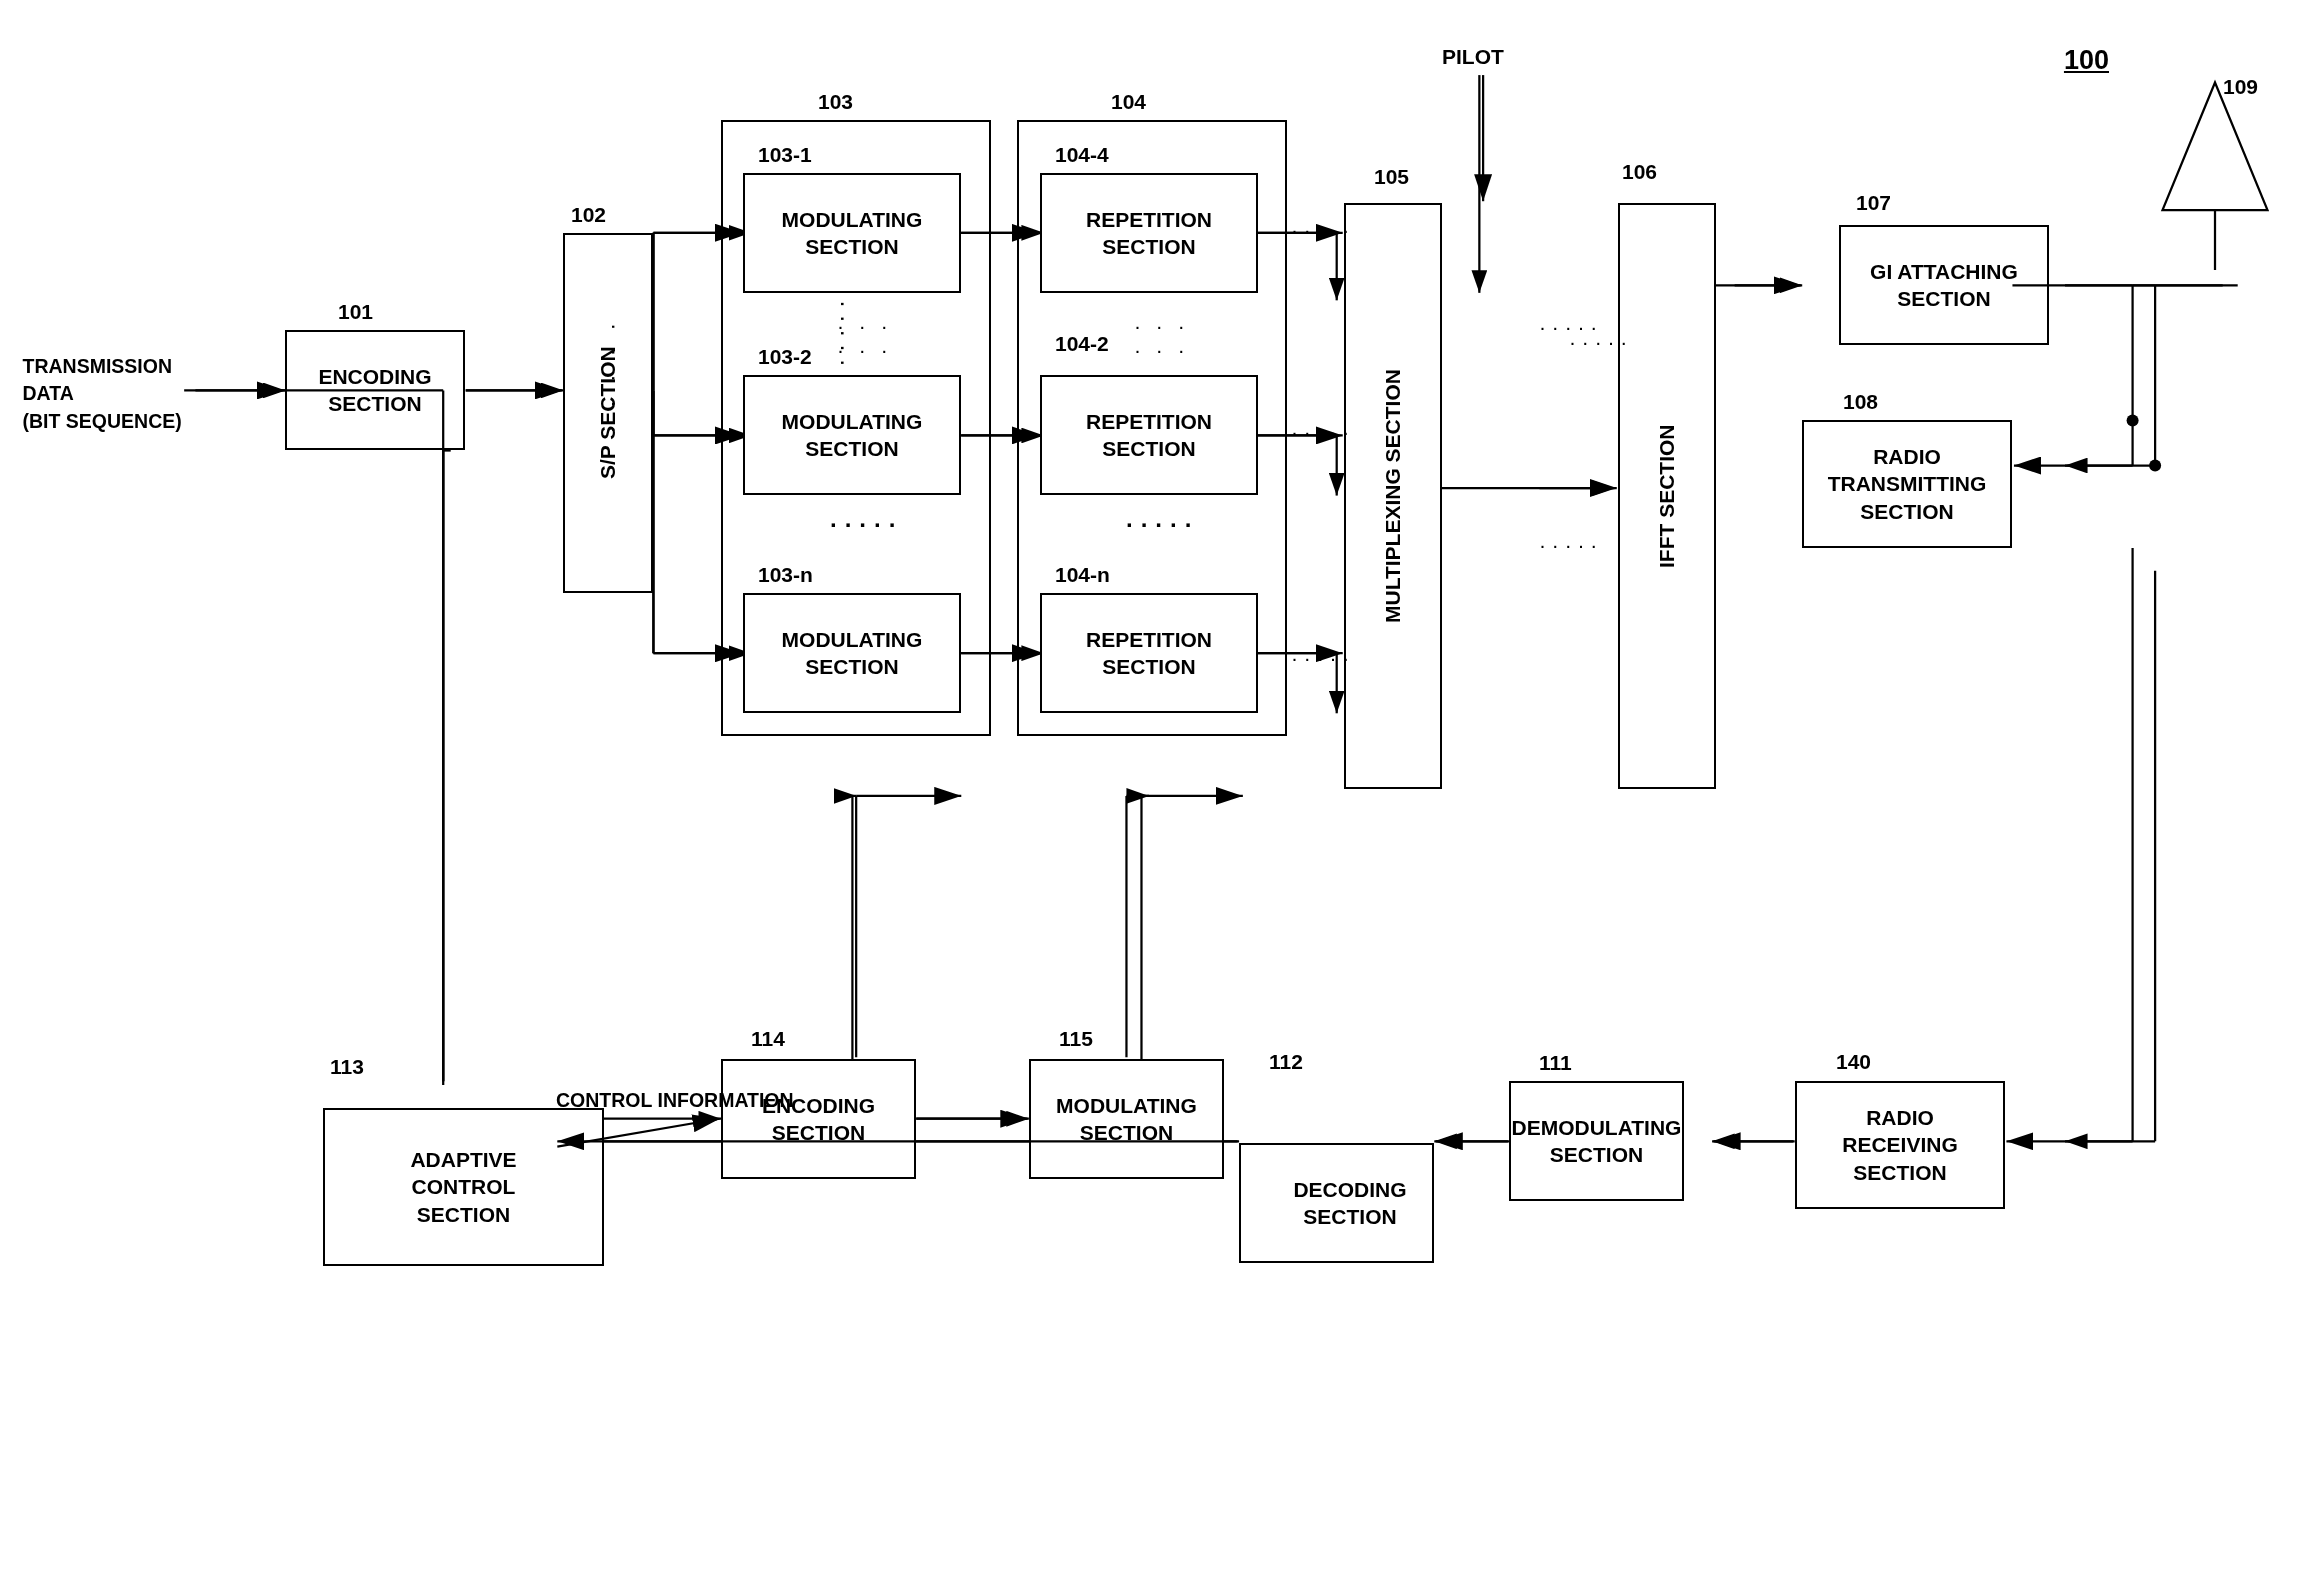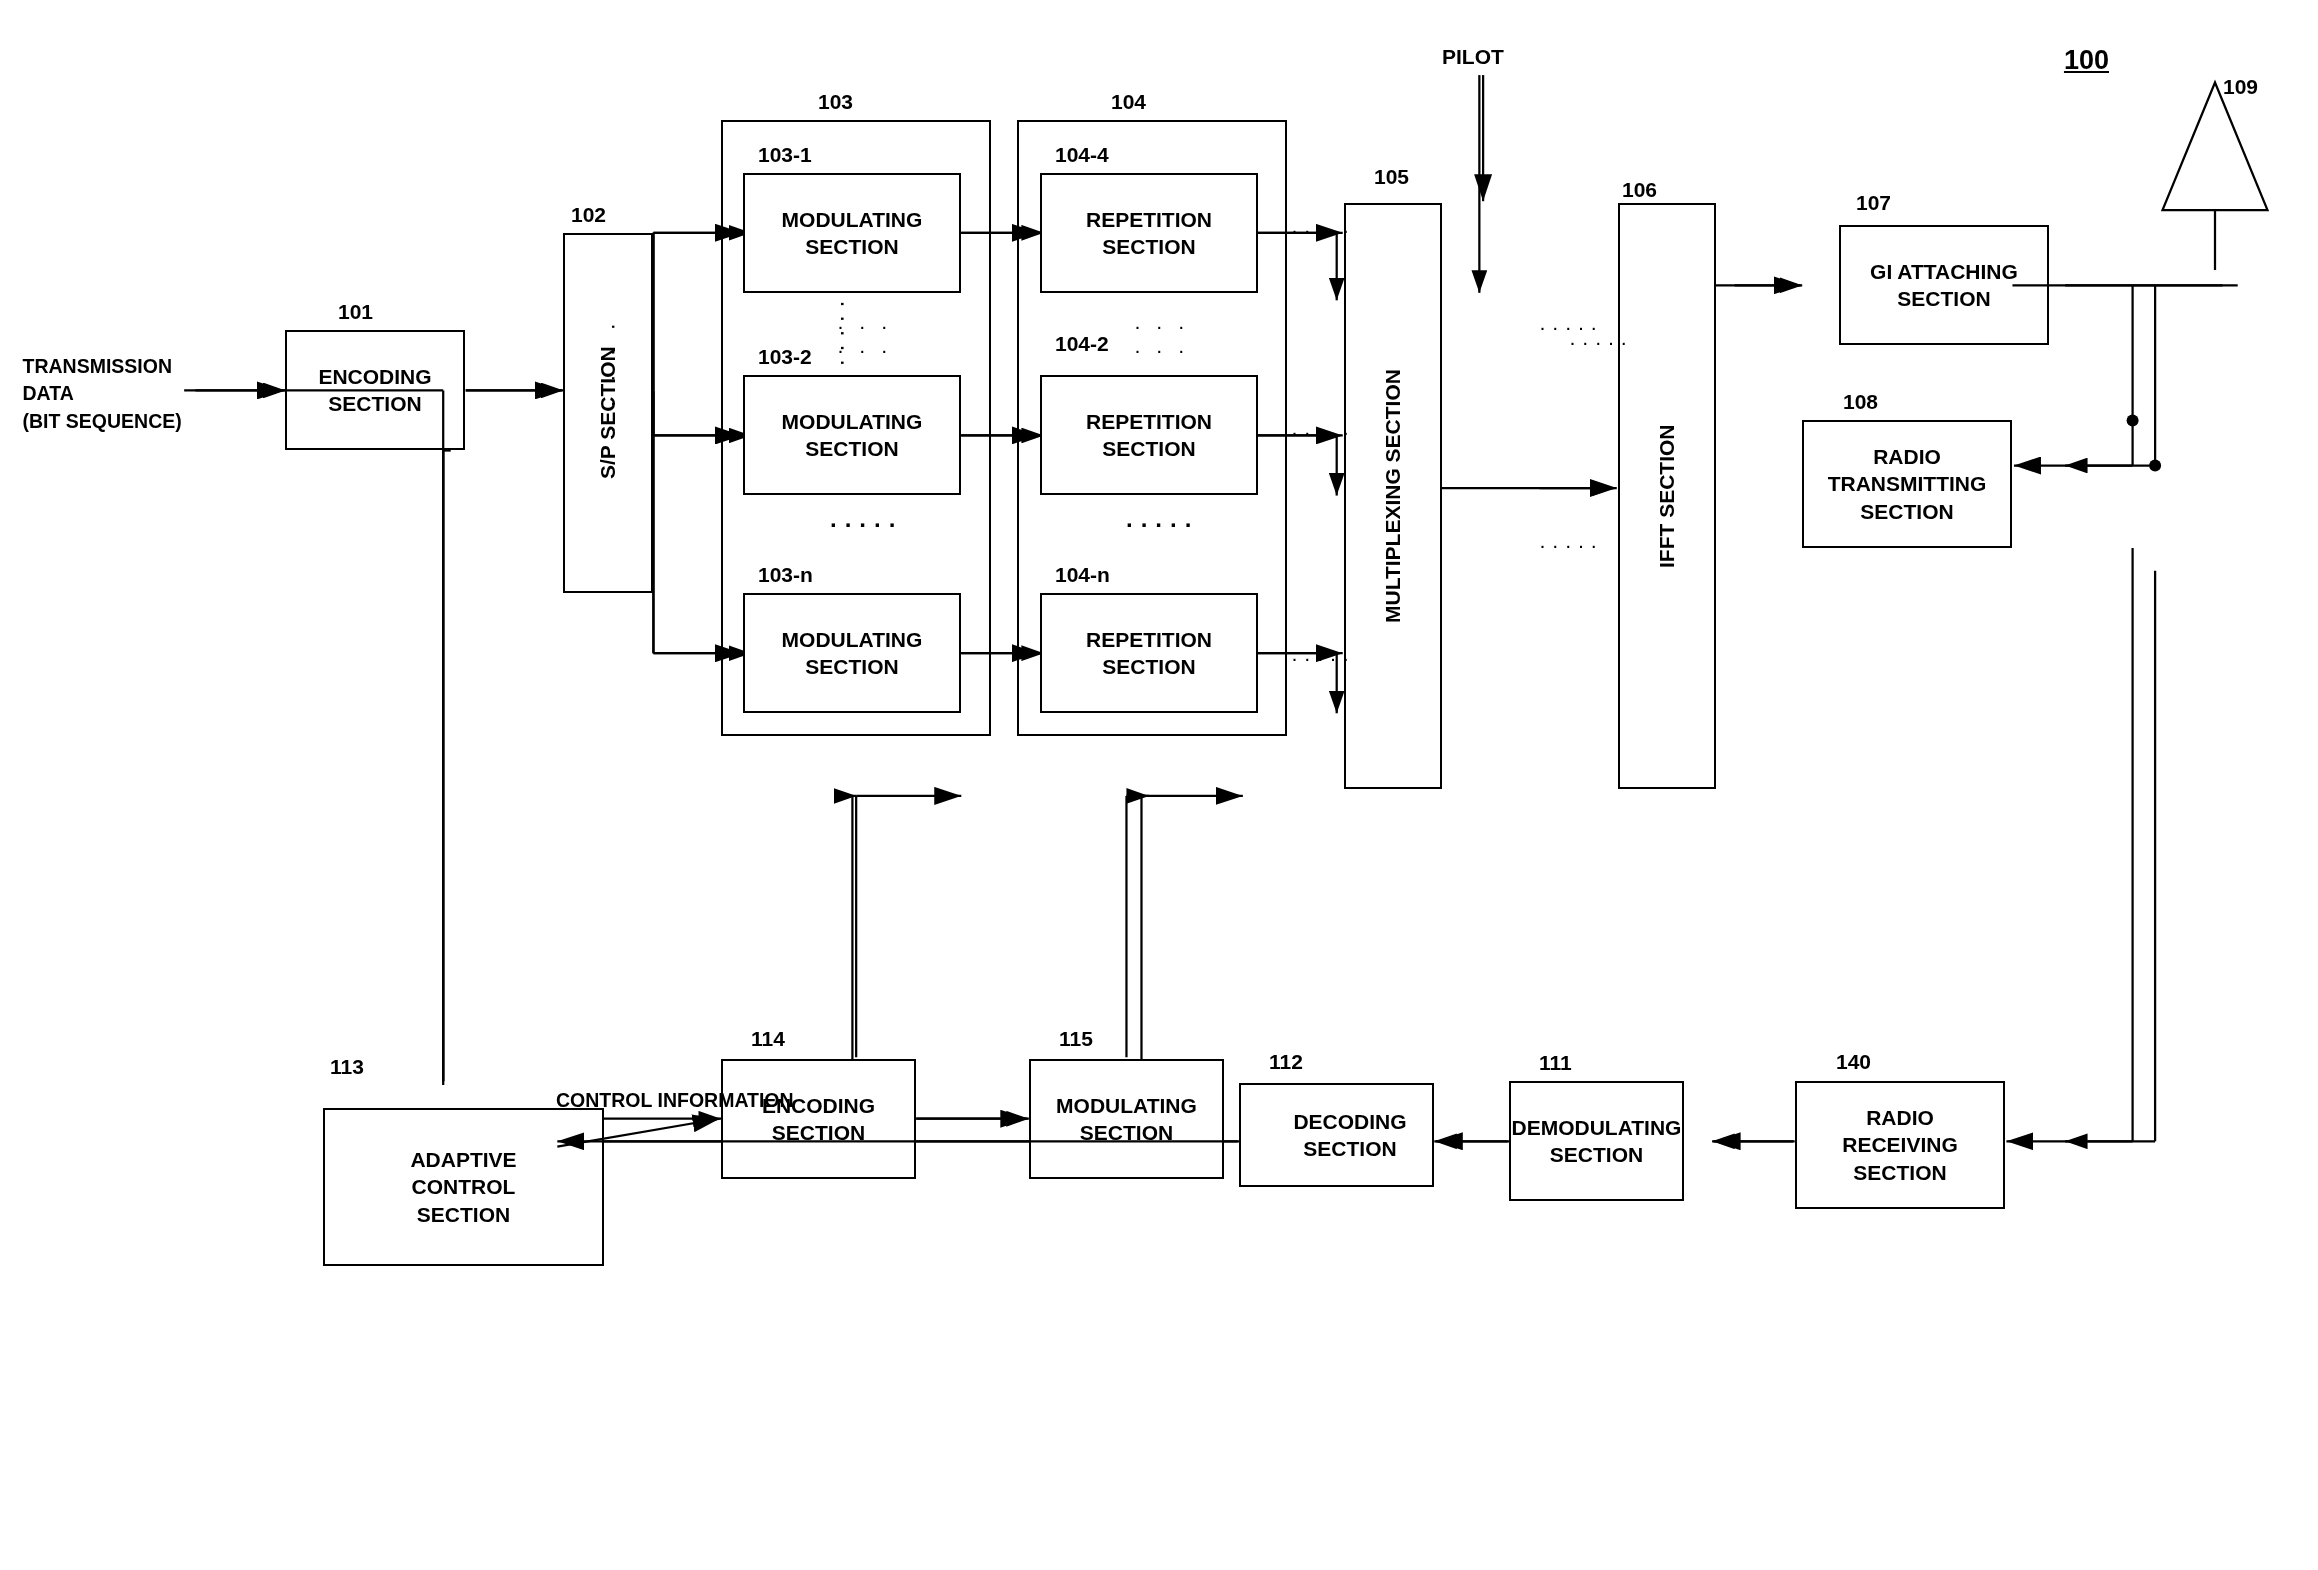--- a/index.html
+++ b/index.html
@@ -195,21 +195,21 @@
   </div>
   <span class="ref-num" style="left:1352px; top:165px;margin-left:22px;">105</span>
 
   <div style="position:absolute; left:1291px; top:218px; font-size:21px;">· · · · ·</div>
   <div style="position:absolute; left:1291px; top:420px; font-size:21px;">· · · · ·</div>
   <div style="position:absolute; left:1291px; top:646px; font-size:21px;">· · · · ·</div>
 
   <div class="block block-vertical" style="left:1618px; top:203px; width:98px; height:586px;">
     <span>IFFT SECTION</span>
   </div>
-  <span class="ref-num" style="left:1622px; top:178px;">106</span>
+  <span class="ref-num" style="left:1622px; top:160px;">106</span>
 
   <div style="position:absolute; left:1569px; top:330px; font-size:21px;">· · · · ·</div>
 
   <div class="block" style="left:1802px; top:225px; width:210px; height:120px;margin-left:37px;">
     <span>GI ATTACHING<br>SECTION</span>
   </div>
   <span class="ref-num" style="left:1856px; top:191px;">107</span>
 
   <div class="block" style="left:1802px; top:420px; width:210px; height:128px;">
     <span>RADIO<br>TRANSMITTING<br>SECTION</span>
@@ -239,21 +239,21 @@
   <div class="block" style="left:1029px; top:1059px; width:195px; height:120px;">
     <span>MODULATING<br>SECTION</span>
   </div>
   <span class="ref-num" style="left:1059px; top:1027px;">115</span>
 
   <div class="block" style="left:1509px; top:1081px; width:175px; height:120px;">
     <span>DEMODULATING<br>SECTION</span>
   </div>
   <span class="ref-num" style="left:1539px; top:1051px;">111</span>
 
-  <div class="block" style="left:1239px; top:1083px; width:195px; height:104px;padding-left:27px;">
+  <div class="block" style="left:1239px; top:1143px; width:195px; height:120px;padding-left:27px;">
     <span>DECODING<br>SECTION</span>
   </div>
   <span class="ref-num" style="left:1269px; top:1050px;">112</span>
 
   <div class="block" style="left:1795px; top:1081px; width:210px; height:128px;">
     <span>RADIO<br>RECEIVING<br>SECTION</span>
   </div>
   <span class="ref-num" style="left:1836px; top:1050px;">140</span>
 
   <div style="position:absolute; left:22.5px; top:353px; font-size:19.5px; font-weight:bold; line-height:1.4;">

